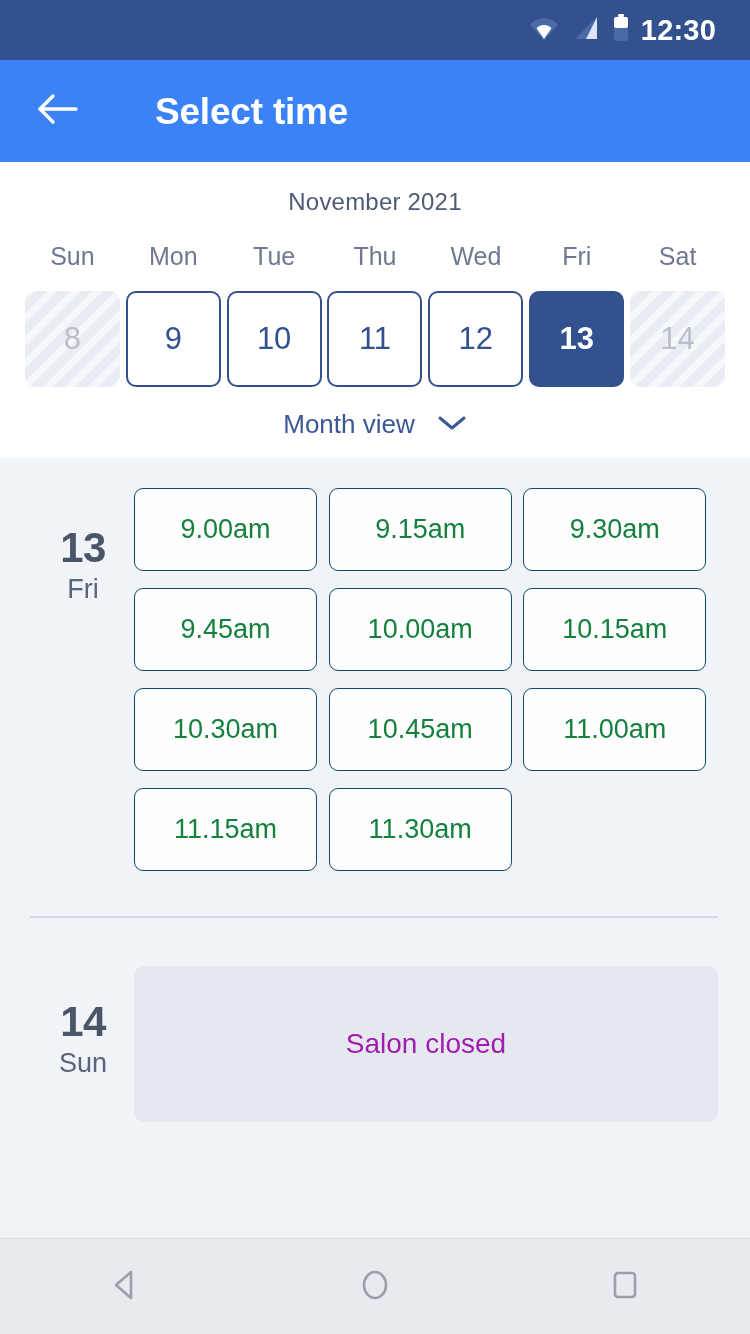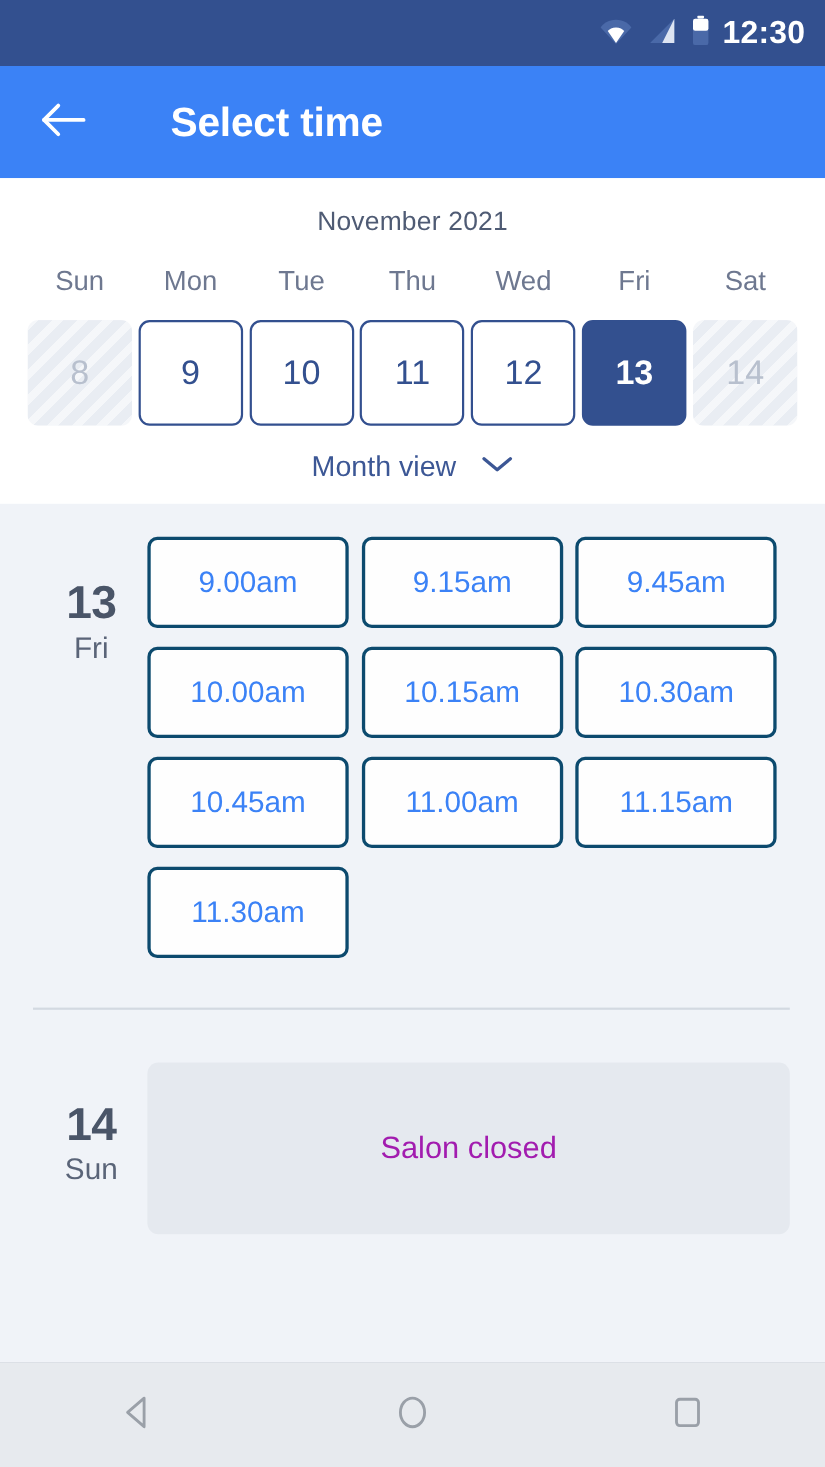--- a/index.html
+++ b/index.html
@@ -21,21 +21,21 @@
     background: #ffffff;
   }
 
   
   .status-bar {
     height: 60px;
     background: #33508F;
     display: flex;
     align-items: center;
     justify-content: flex-end;
-    padding: 0 18px 0 0;
+    padding: 0 34px 0 0;
     flex: 0 0 auto;
   }
   .status-icons {
     display: flex;
     align-items: center;
     gap: 14px;
   }
   .status-icon { display: block; }
   .status-time {
     color: #ffffff;
@@ -190,29 +190,29 @@
     display: grid;
     grid-template-columns: repeat(3, 1fr);
     gap: 0;
   }
   .slot-cell {
     padding: 0 8px 0 0;
     display: flex;
   }
   .slot {
     background: #FEFEFE;
-    border: 3px solid #0c4a6e;
+    border: 1px solid #0c4a6e;
     border-radius: 9px;
     height: 83px;
     width: 183px;
     display: flex;
     align-items: center;
     justify-content: center;
     font-size: 27px;
-    color: #3b82f6;
+    color: #15803d;
     cursor: pointer;
     margin-bottom: 17px;
   }
 
   .closed-panel {
     flex: 1 1 auto;
     background: #E5E9EF;
     border-radius: 10px;
     height: 156px;
     display: flex;
@@ -345,20 +345,23 @@
         <div class="dname">Fri</div>
       </div>
       <div class="slot-grid">
         <div class="slot-cell">
             <div class="slot">9.00am</div>
           </div>
         <div class="slot-cell">
             <div class="slot">9.15am</div>
           </div>
         <div class="slot-cell">
+            <div class="slot">9.30am</div>
+          </div>
+        <div class="slot-cell">
             <div class="slot">9.45am</div>
           </div>
         <div class="slot-cell">
             <div class="slot">10.00am</div>
           </div>
         <div class="slot-cell">
             <div class="slot">10.15am</div>
           </div>
         <div class="slot-cell">
             <div class="slot">10.30am</div>

